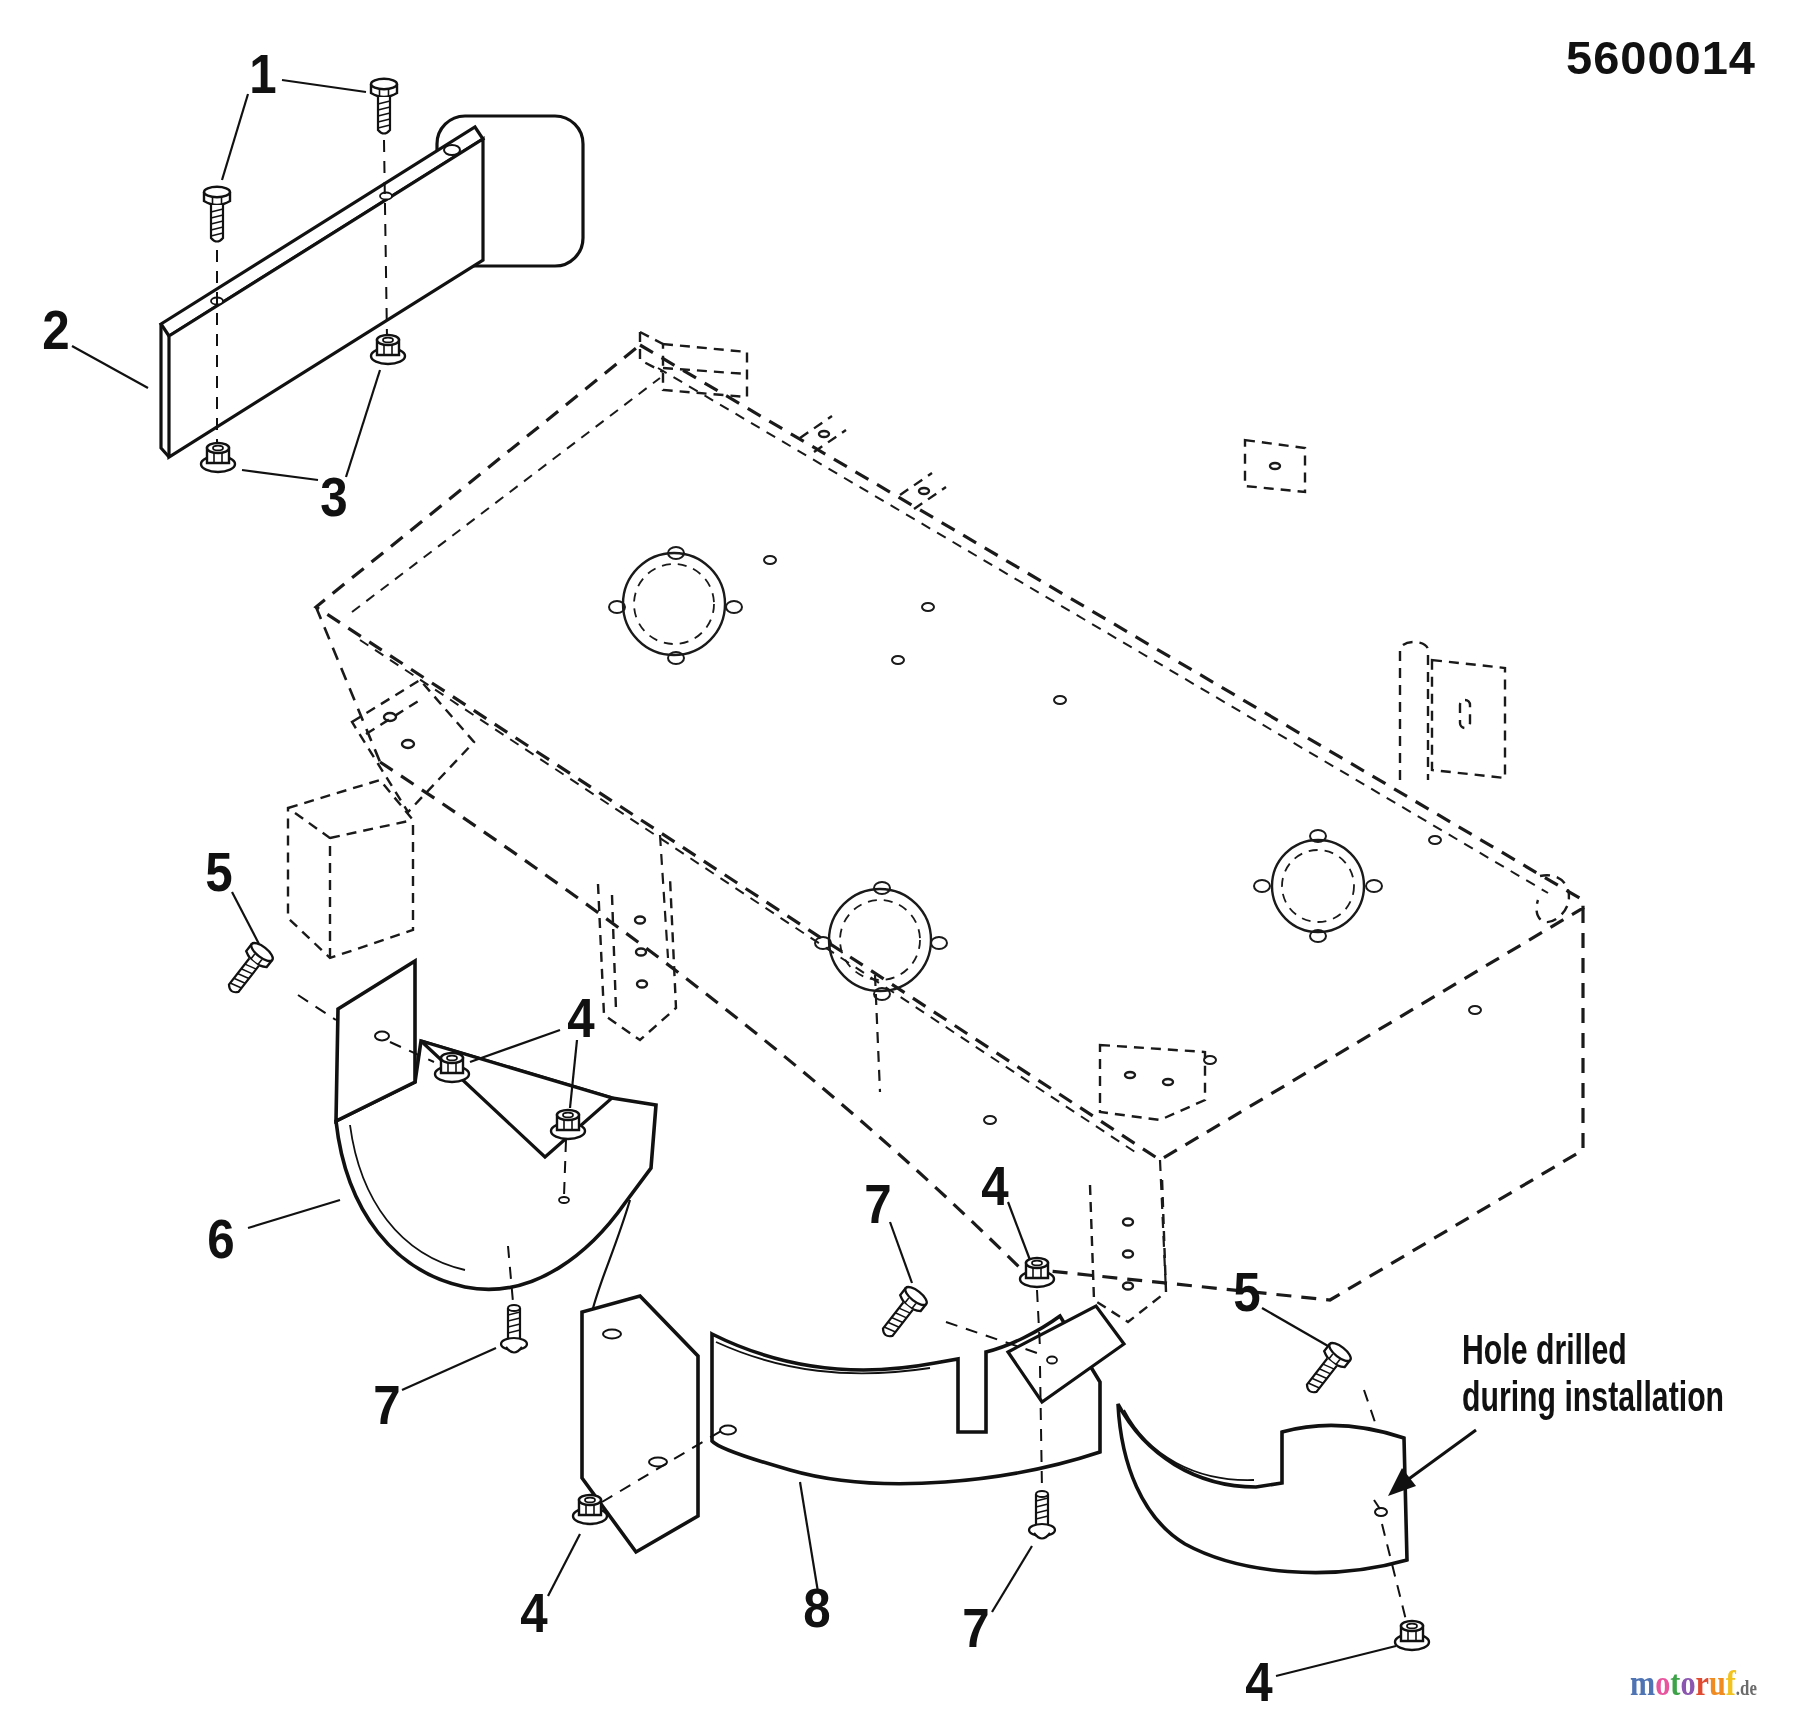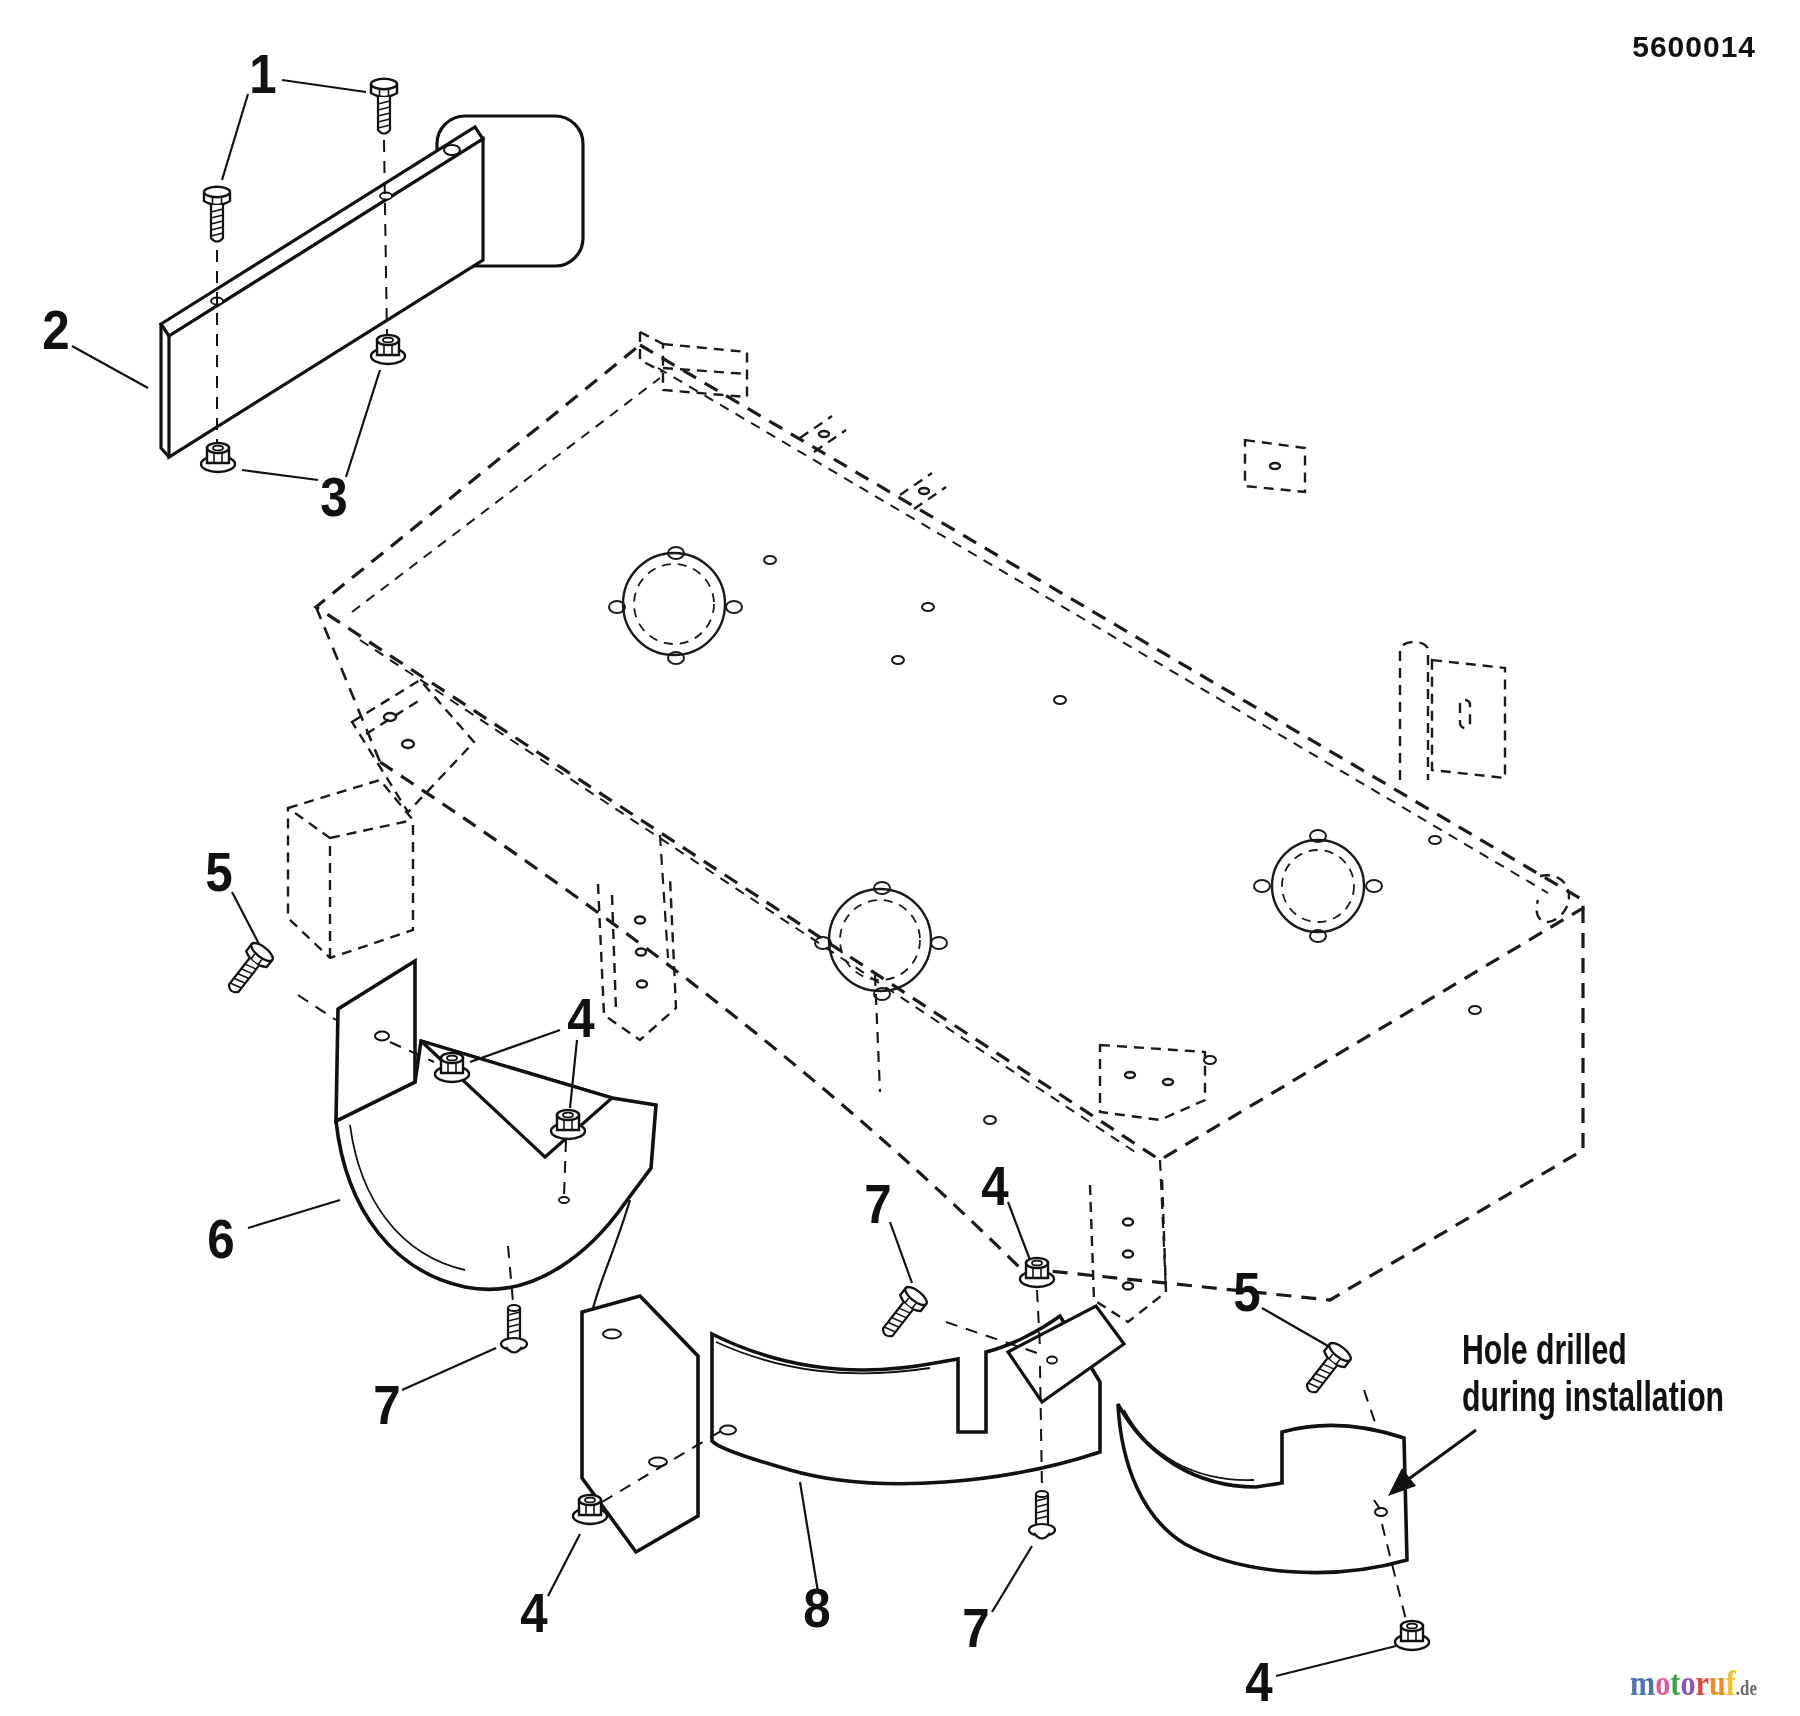--- a/index.html
+++ b/index.html
@@ -1,21 +1,21 @@
 <!DOCTYPE html>
 <html><head>
 <meta charset="utf-8">
 <style>
   html,body{margin:0;padding:0;background:#fff;}
   .stage{position:relative;width:1800px;height:1716px;background:#fff;overflow:hidden;
          font-family:"Liberation Sans",sans-serif;color:#111;}
   .stage svg{position:absolute;left:0;top:0;}
   .co{position:absolute;transform:translate(-50%,-50%) scaleX(.88);font-size:56px;font-weight:700;
       letter-spacing:-2px;color:#111;line-height:1;}
-  .pn{position:absolute;top:30px;right:44px;font-size:30px;font-weight:700;letter-spacing:1px;color:#111;}
+  .pn{position:absolute;top:30px;right:44px;font-size:47px;font-weight:700;letter-spacing:1px;color:#111;}
   .note{position:absolute;left:1462px;top:1326px;font-size:42px;font-weight:700;line-height:1.12;
         white-space:nowrap;transform:scaleX(.72);transform-origin:left top;color:#111;}
   .wm{position:absolute;left:1630px;top:1662px;font-family:"Liberation Serif",serif;font-weight:700;
       font-size:36px;letter-spacing:0;transform:scaleX(.84);transform-origin:left top;white-space:nowrap;}
   .wm .de{font-size:20px;font-weight:700;}
 </style>
 </head>
 <body>
 
 <div class="stage">

